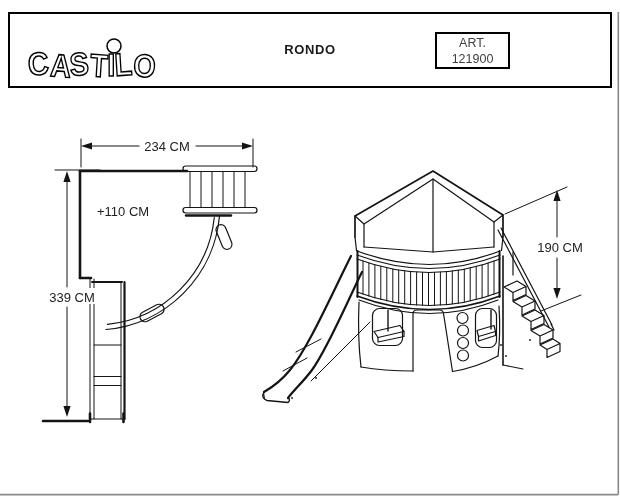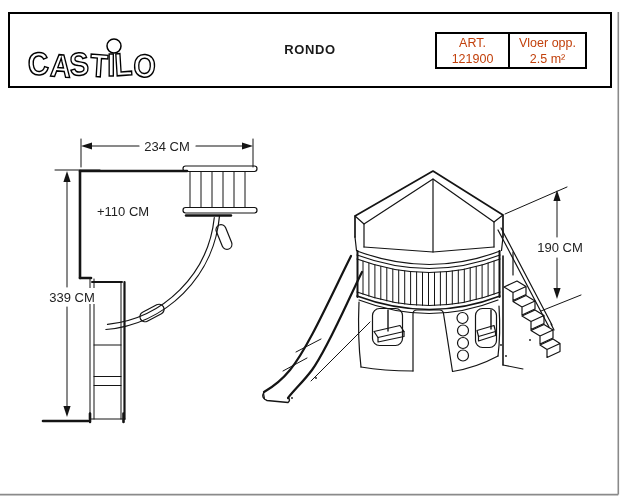--- a/index.html
+++ b/index.html
@@ -10,21 +10,21 @@
   .header-box{
     position:absolute;left:8px;top:12px;width:600px;height:72px;
     border:2px solid #000;background:#fff;
   }
   .title{
     position:absolute;left:0;right:0;top:28px;text-align:center;
     font-size:13px;font-weight:bold;letter-spacing:0.6px;color:#1a1a1a;
   }
   .info-box{
     position:absolute;top:18px;border:2px solid #000;background:#fff;
-    text-align:center;font-size:12.5px;color:#c2410c;line-height:16px;
+    text-align:center;font-size:12.5px;color:#404040;line-height:16px;
     padding-top:1px;box-sizing:content-box;
   }
   .info-box.art{left:425px;width:71px;height:32px;}
   .info-box.floor{left:500px;width:75px;height:32px;border-left:none;}
   .logo-svg{position:absolute;left:16px;top:22px;}
   svg text{font-family:"Liberation Sans",sans-serif;}
   .dim-label{font-size:13px;fill:#222222;}
 </style>
 </head>
 <body>
@@ -209,19 +209,15 @@
       <text x="3" y="40" textLength="126" lengthAdjust="spacingAndGlyphs" font-size="32" font-weight="bold" font-family="DejaVu Sans, sans-serif" fill="#ffffff" stroke="#000000" stroke-width="1.5" rotate="-6 4 -5 4 0 -4 4">CASTILO</text>
       <circle cx="88" cy="10" r="7" fill="#ffffff" stroke="#000000" stroke-width="1.5"></circle>
     </svg>
 
     <div class="title">RONDO</div>
 
     <div class="info-box art">
       <div>ART.</div>
       <div>121900</div>
     </div>
-    <div class="info-box floor">
-      <div>Vloer opp.</div>
-      <div>2.5 m²</div>
-    </div>
   </div>
 
 </div>
 
 </body></html>

